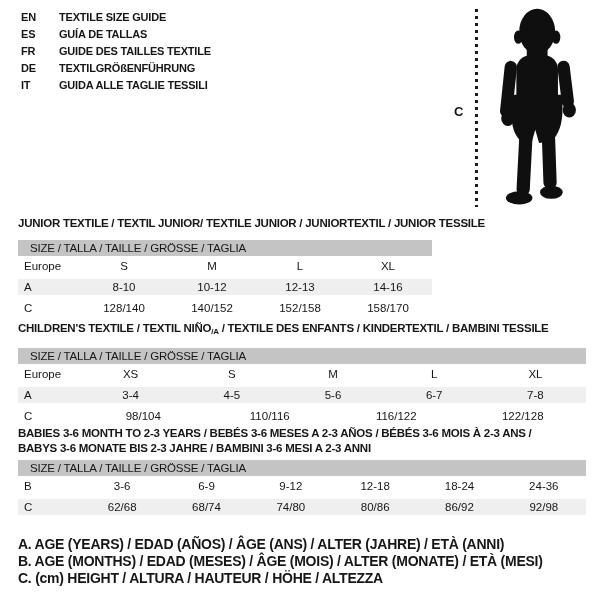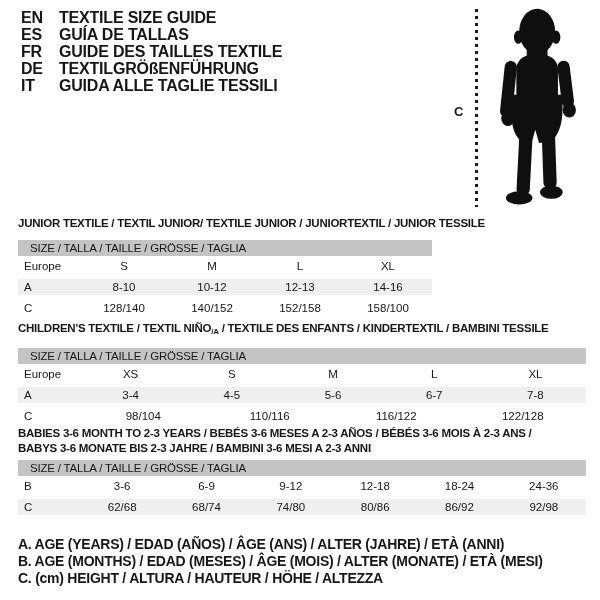--- a/index.html
+++ b/index.html
@@ -3,21 +3,21 @@
 <meta charset="utf-8">
 <style>
   html,body { margin:0; padding:0; }
   #canvas {
     position:relative; width:600px; height:600px; background:#ffffff;
     font-family:"Liberation Sans", sans-serif; color:#161616; overflow:hidden;
   }
 
   
   .lang-list { position:absolute; left:21px; top:9px; }
-  .lang-row { display:flex; height:17px; line-height:17px; font-size:16px; font-weight:700; letter-spacing:-0.2px; }
+  .lang-row { display:flex; height:17px; line-height:17px; font-size:11px; font-weight:700; letter-spacing:-0.2px; }
   .lang-code { width:38px; }
   .lang-label { white-space:nowrap; }
 
   
   .figure { position:absolute; left:448px; top:4px; width:150px; height:212px; }
   .measure-line {
     position:absolute; left:27px; top:5px; width:3px; height:198px;
     background:repeating-linear-gradient(to bottom, #1b1b1b 0px, #1b1b1b 3px, transparent 3px, transparent 7px);
   }
   .measure-label { position:absolute; left:6px; top:100px; font-size:13px; font-weight:700; }
@@ -111,21 +111,21 @@
       <span class="val">8-10</span>
       <span class="val">10-12</span>
       <span class="val">12-13</span>
       <span class="val">14-16</span>
     </div>
     <div class="trow">
       <span class="lbl">C</span>
       <span class="val">128/140</span>
       <span class="val">140/152</span>
       <span class="val">152/158</span>
-      <span class="val">158/100</span>
+      <span class="val">158/170</span>
     </div>
   </div>
 
   <div class="section sec-children">
     <div class="sec-title"><span>CHILDREN'S TEXTILE / TEXTIL NIÑO</span><span class="subsc">/A</span><span> / TEXTILE DES ENFANTS / KINDERTEXTIL / BAMBINI TESSILE</span></div>
     <div class="size-bar">SIZE / TALLA / TAILLE / GRÖSSE / TAGLIA</div>
     <div class="trow">
       <span class="lbl">Europe</span>
       <span class="val">XS</span>
       <span class="val">S</span>

